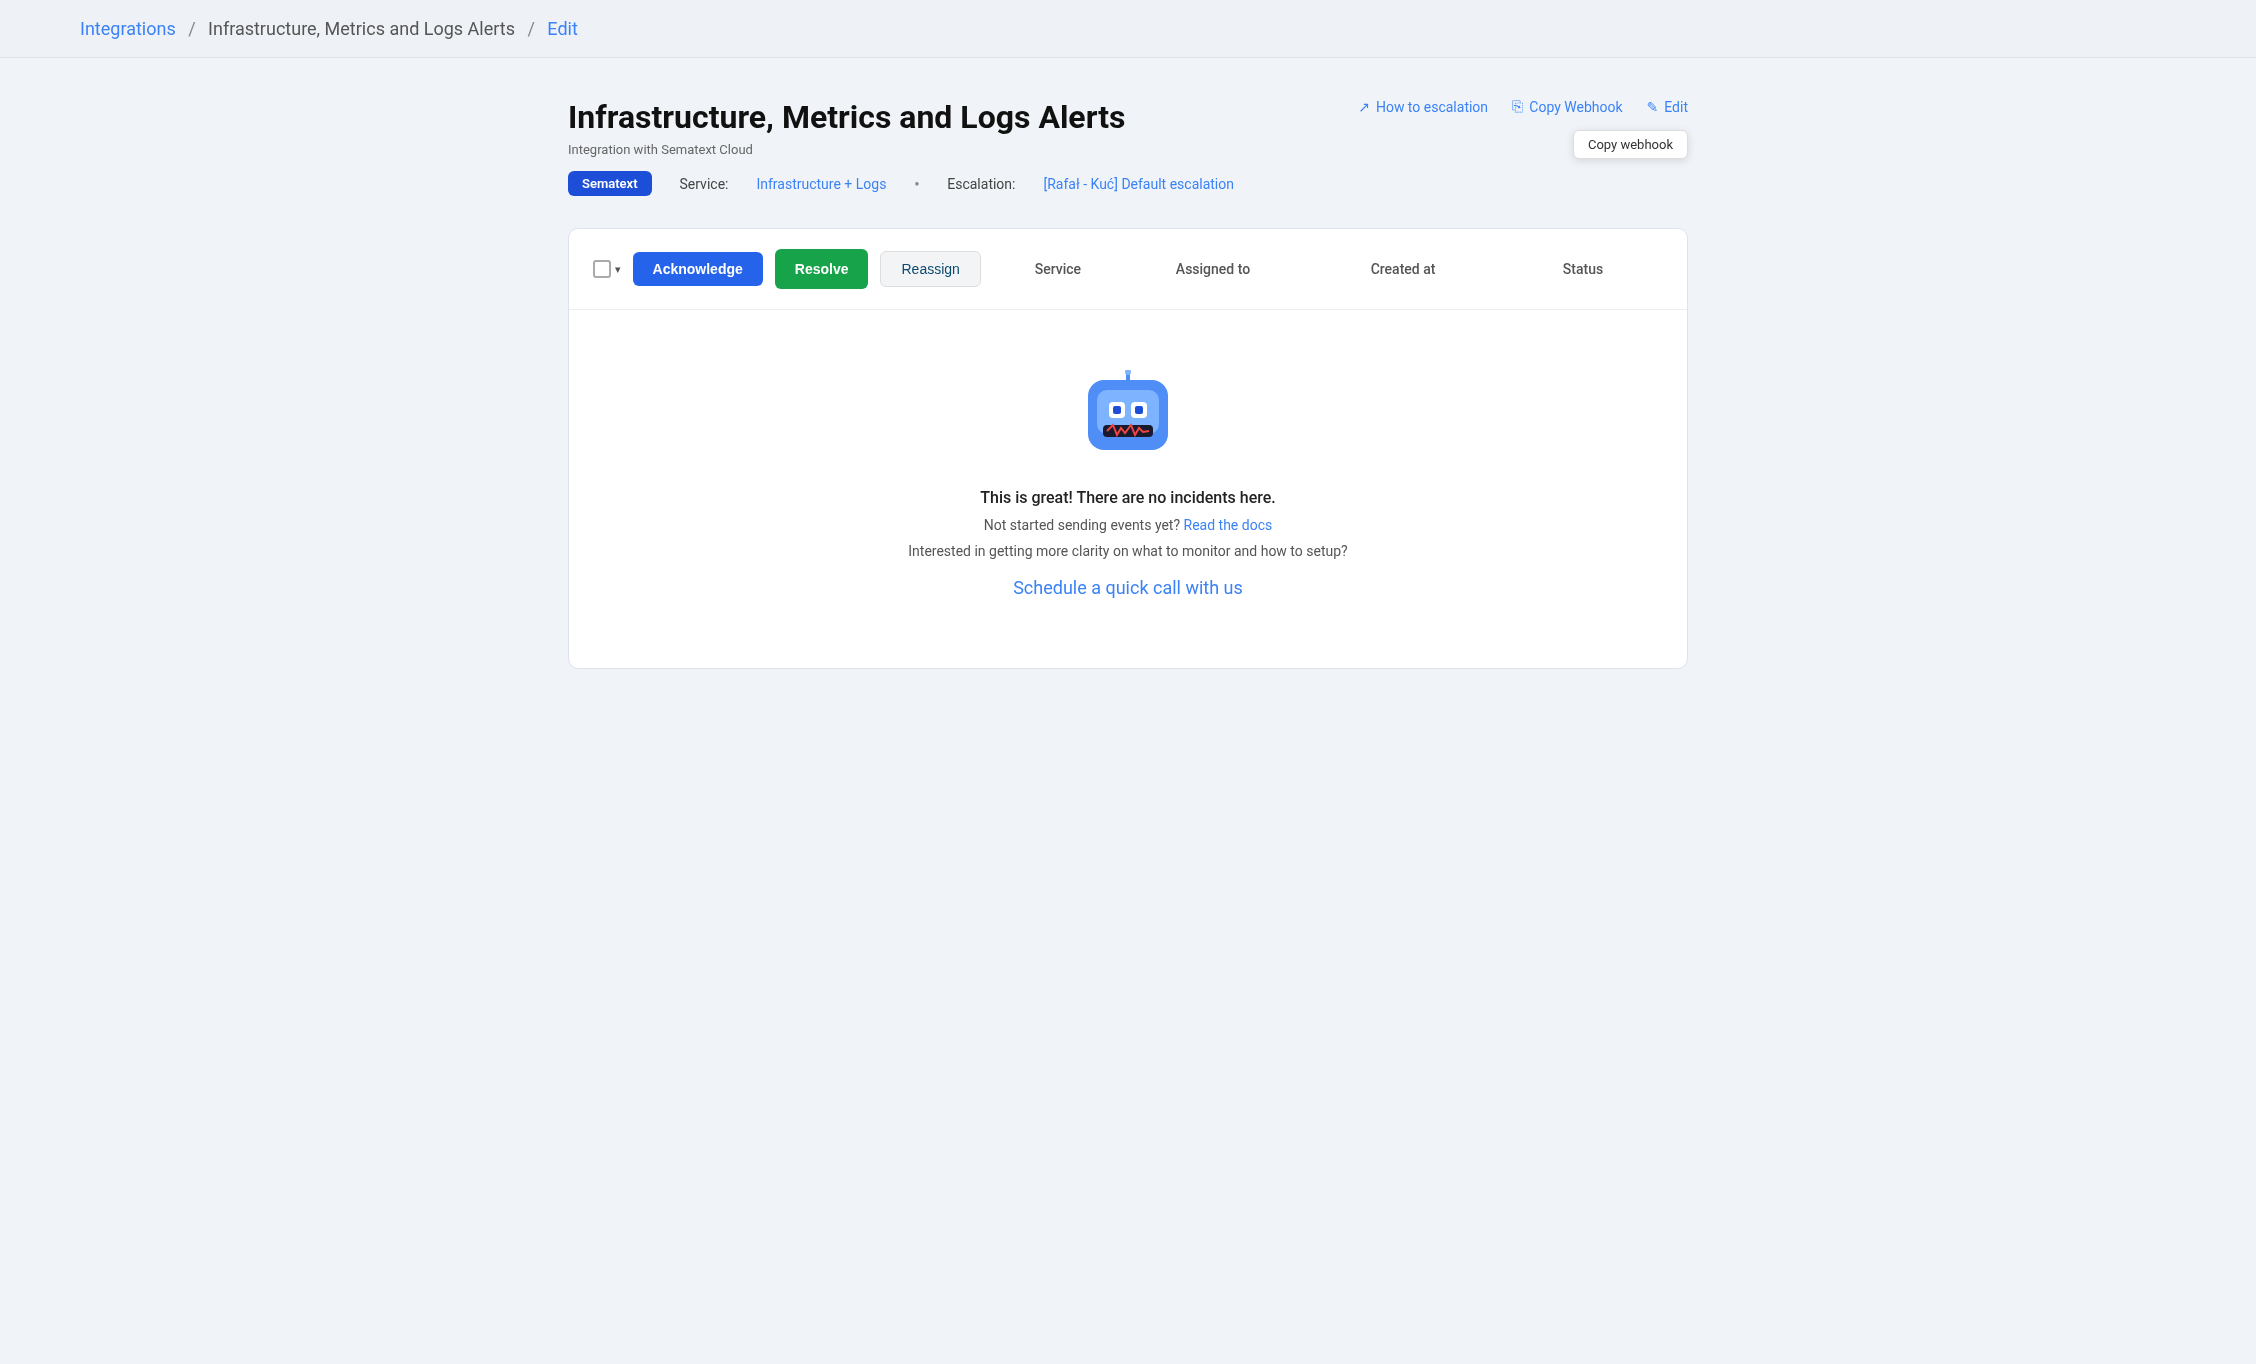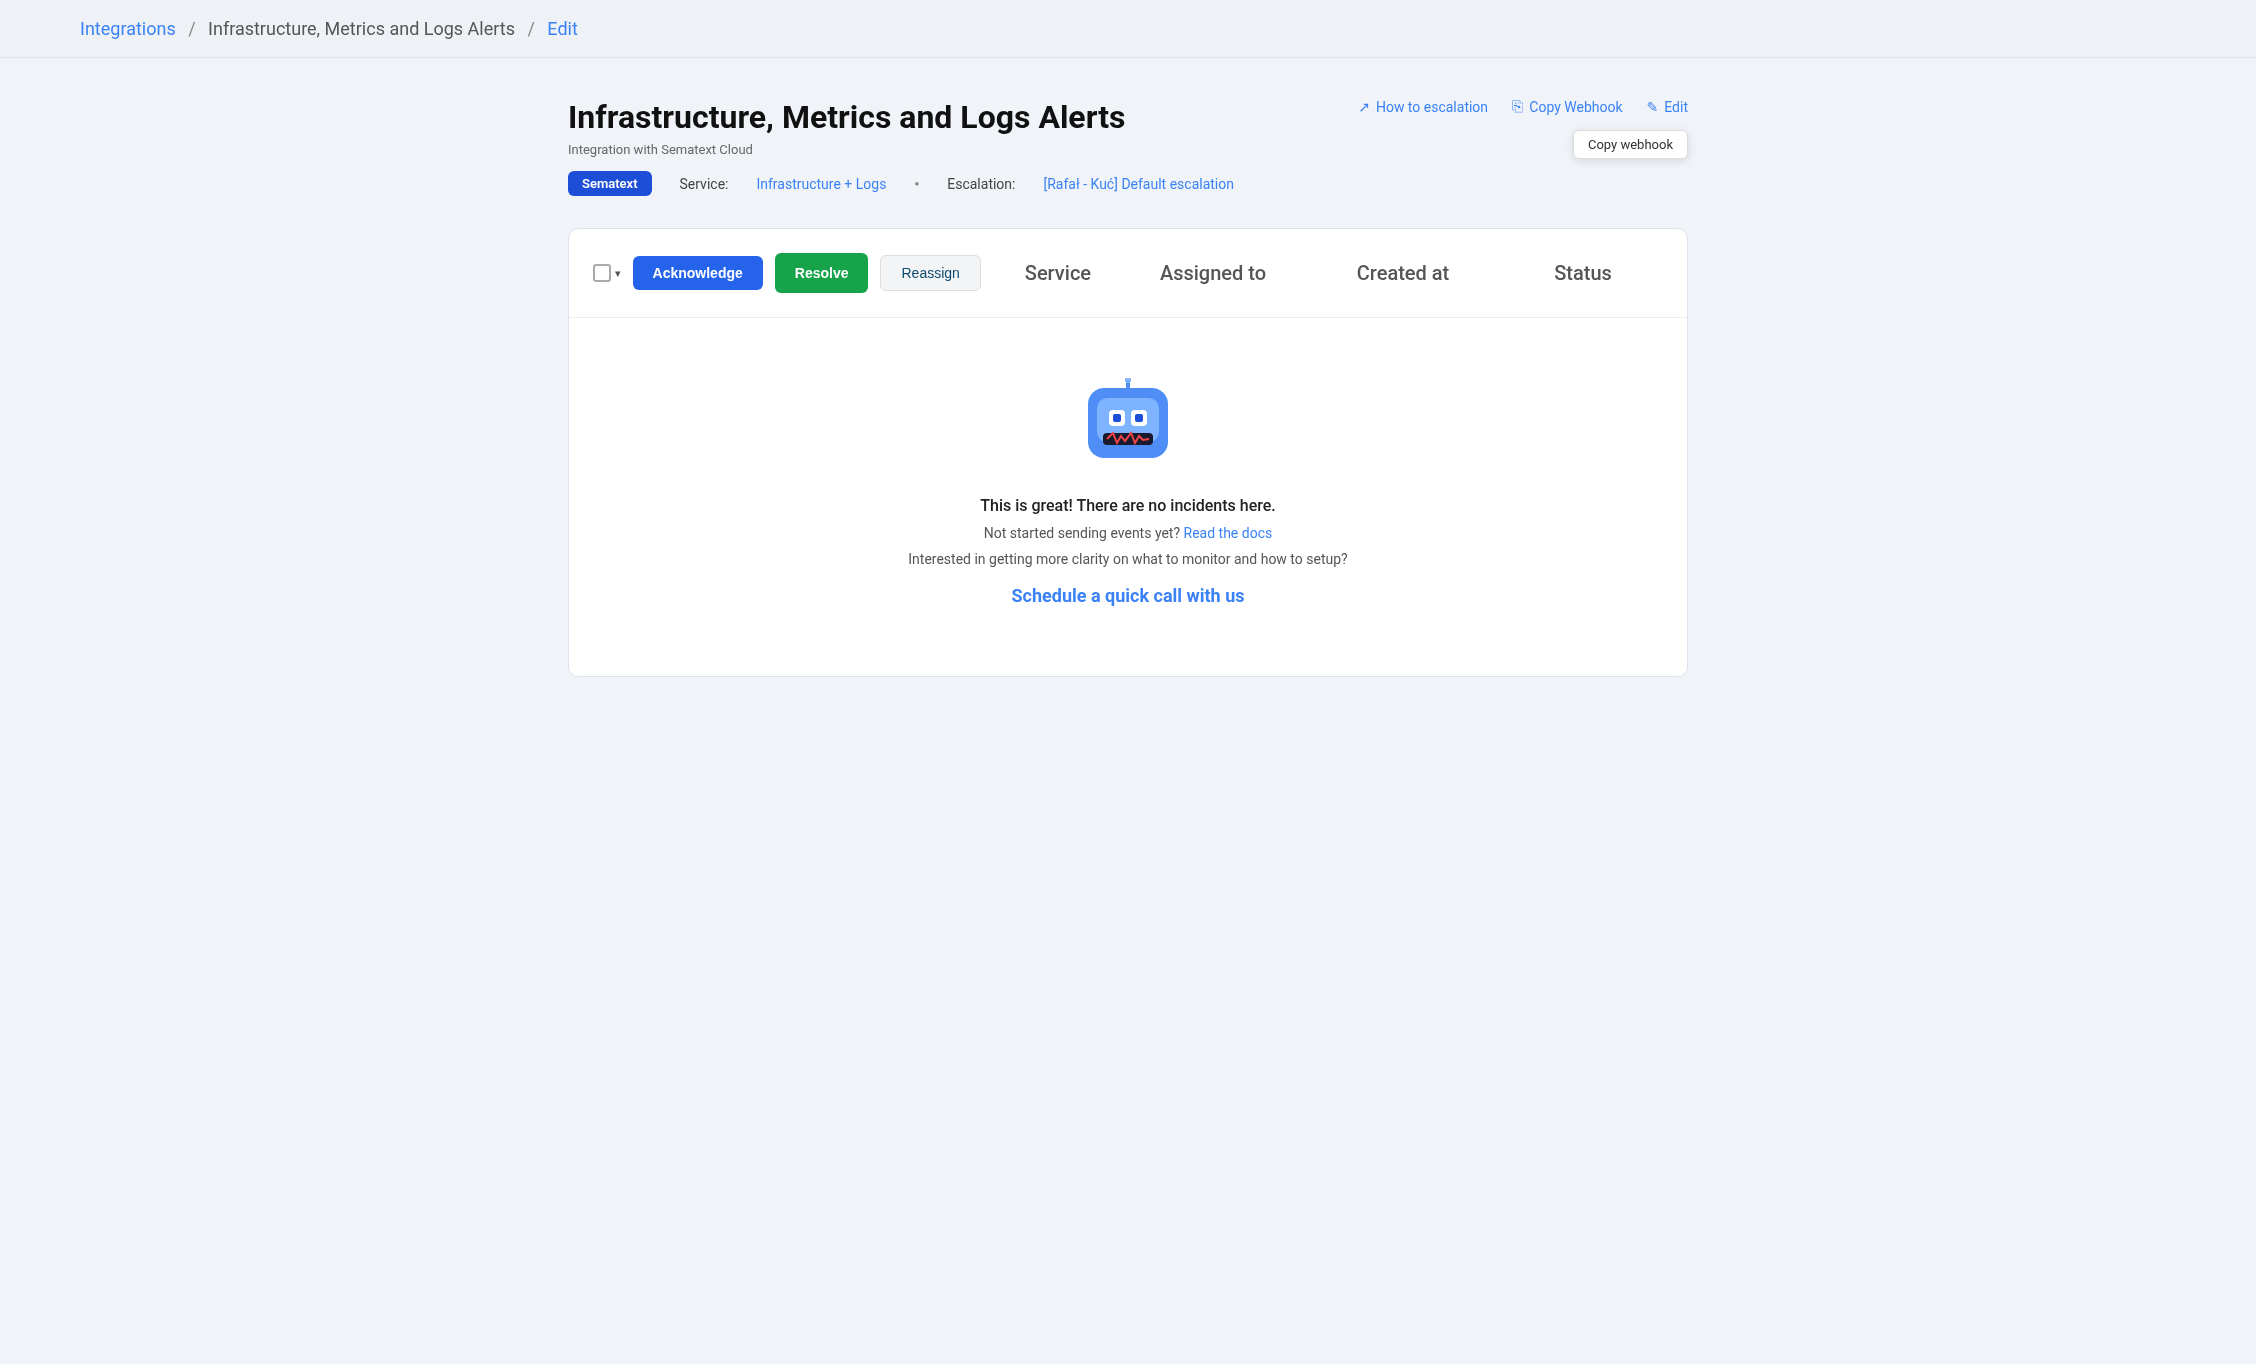--- a/index.html
+++ b/index.html
@@ -149,21 +149,21 @@
       color: #0c4a6e;
       border: 1px solid #ddd;
       border-radius: 6px;
       padding: 9px 20px;
       font-size: 14px;
       font-weight: 500;
       cursor: pointer;
     }
     .col-header {
       padding: 14px 0;
-      font-size: 20px;
+      font-size: 14px;
       color: #555;
       font-weight: 500;
       text-align: center;
     }
     .empty-state {
       display: flex;
       flex-direction: column;
       align-items: center;
       padding: 60px 20px 70px;
       text-align: center;
@@ -190,21 +190,21 @@
     }
     .empty-clarity {
       font-size: 14px;
       color: #555;
       margin-bottom: 18px;
     }
     .empty-schedule {
       font-size: 18px;
       color: #3b82f6;
       text-decoration: none;
-      font-weight: 700;
+      font-weight: 400;
     }
   </style>
 </head>
 <body>
 
 <div class="breadcrumb-bar">
   <a href="#">Integrations</a>
   <span class="breadcrumb-sep">/</span>
   <span>Infrastructure, Metrics and Logs Alerts</span>
   <span class="breadcrumb-sep">/</span>

